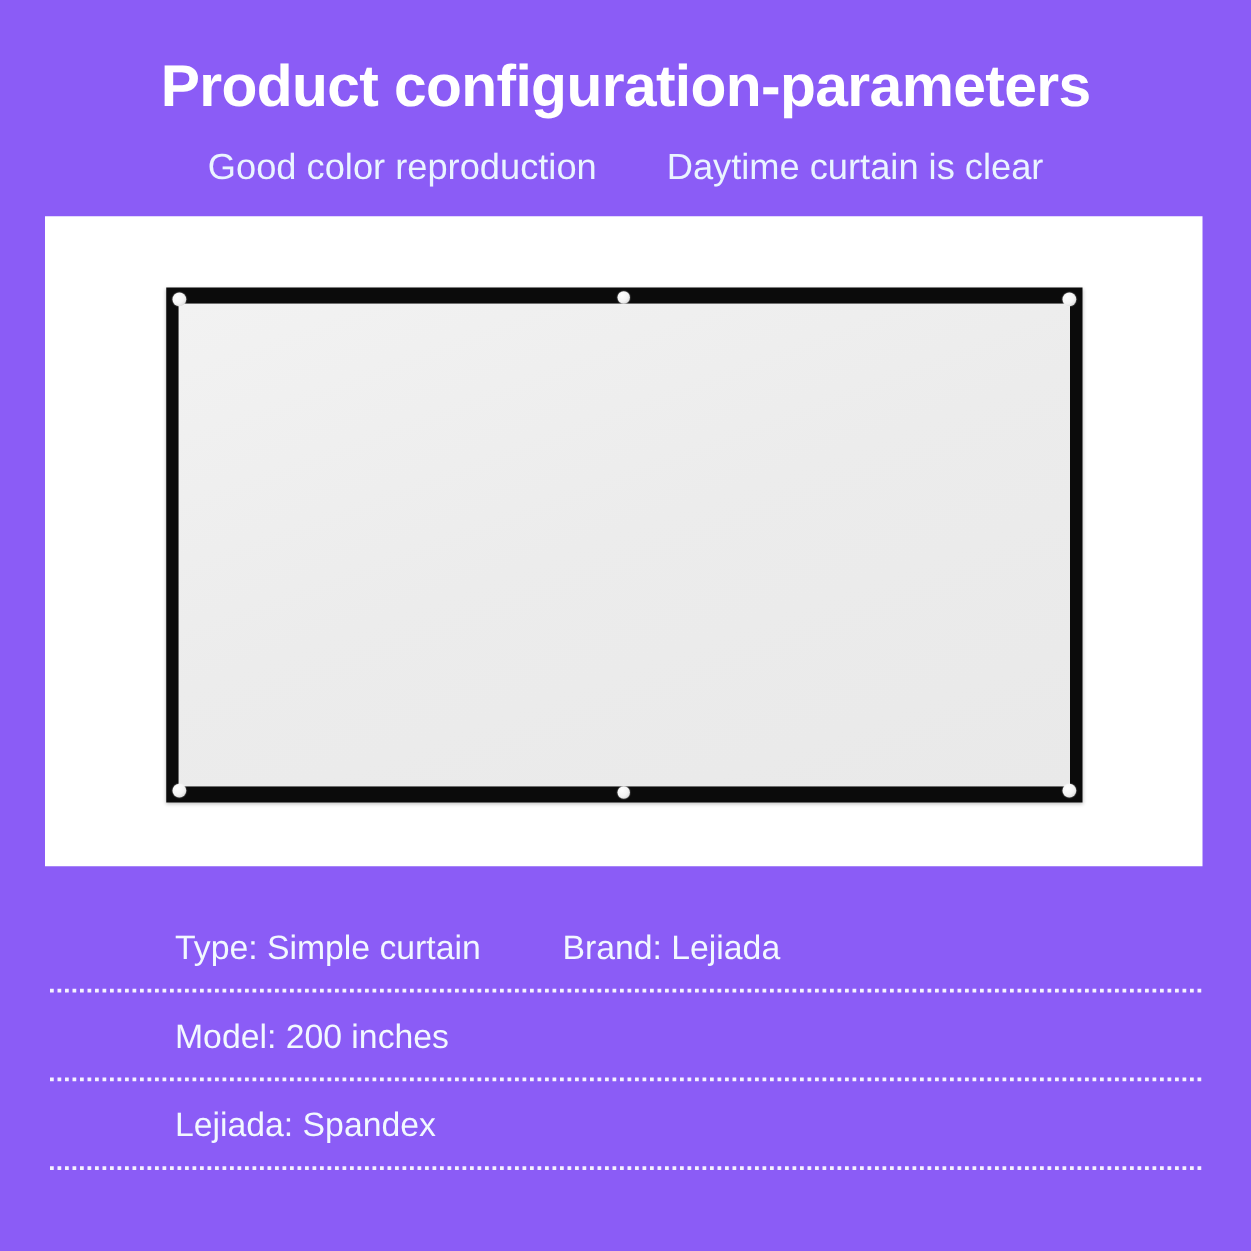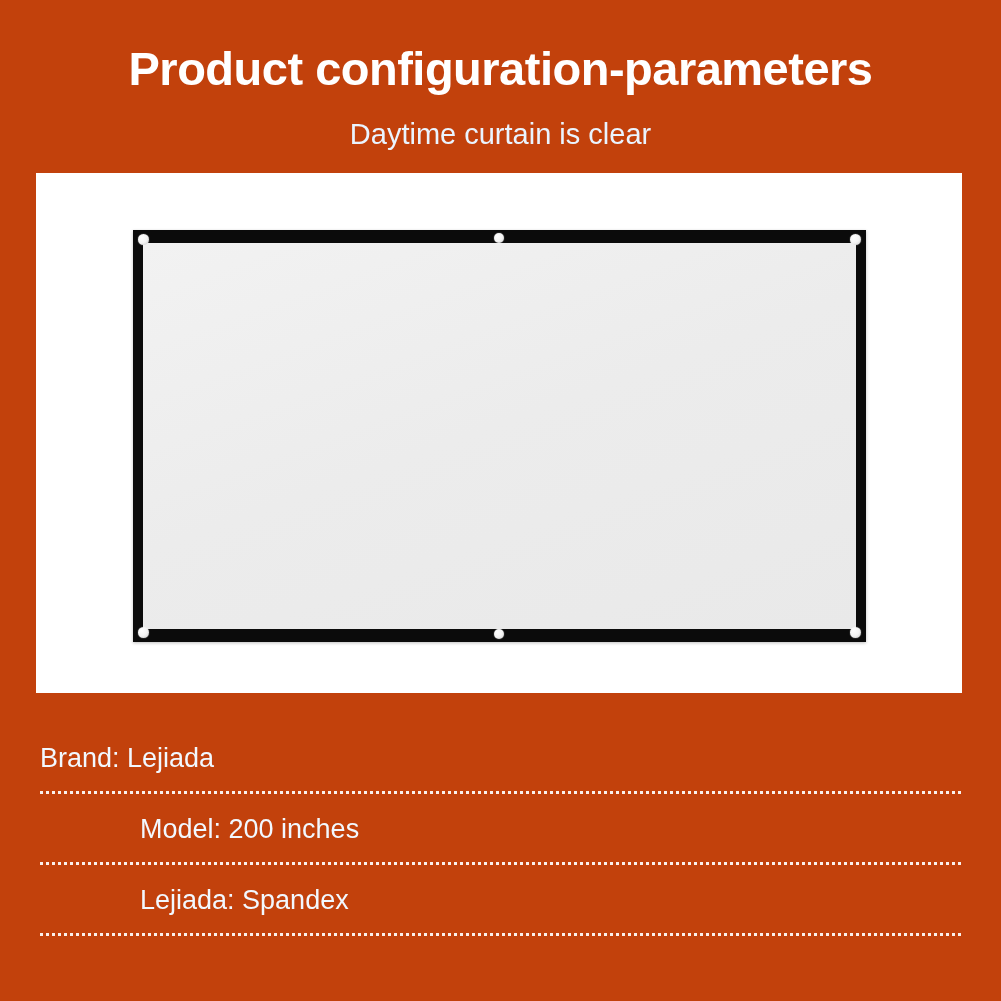--- a/index.html
+++ b/index.html
@@ -11,21 +11,21 @@
     height: 1001px;
     background: #4aa5f8;
     font-family: "Liberation Sans", sans-serif;
     overflow: hidden;
     position: relative;
   }
 
   .page {
     position: absolute;
     inset: 0;
-    background: #c2410c;
+    background: #8b5cf6;
   }
 
   
   .header {
     position: absolute;
     left: 0;
     top: 0;
     width: 1001px;
     height: 173px;
   }
@@ -139,40 +139,42 @@
   }
 </style>
 </head>
 <body>
 
 <div class="page">
 
   <div class="header">
     <div class="main-title">Product configuration-parameters</div>
     <div class="subtitle-row">
+      <div class="subtitle">Good color reproduction</div>
       <div class="subtitle">Daytime curtain is clear</div>
     </div>
   </div>
 
   <div class="screen-card">
     <div class="screen-frame">
       <div class="screen-surface"></div>
       <span class="grommet g-tl"></span>
       <span class="grommet g-tc"></span>
       <span class="grommet g-tr"></span>
       <span class="grommet g-bl"></span>
       <span class="grommet g-bc"></span>
       <span class="grommet g-br"></span>
     </div>
   </div>
 
   <div class="specs">
 
     <div class="spec-row">
       <div class="cells">
+        <div class="spec-cell left">Type: Simple curtain</div>
         <div class="spec-cell right">Brand: Lejiada</div>
       </div>
       <div class="divider"></div>
     </div>
 
     <div class="spec-row">
       <div class="cells">
         <div class="spec-cell left">Model: 200 inches</div>
       </div>
       <div class="divider"></div>

